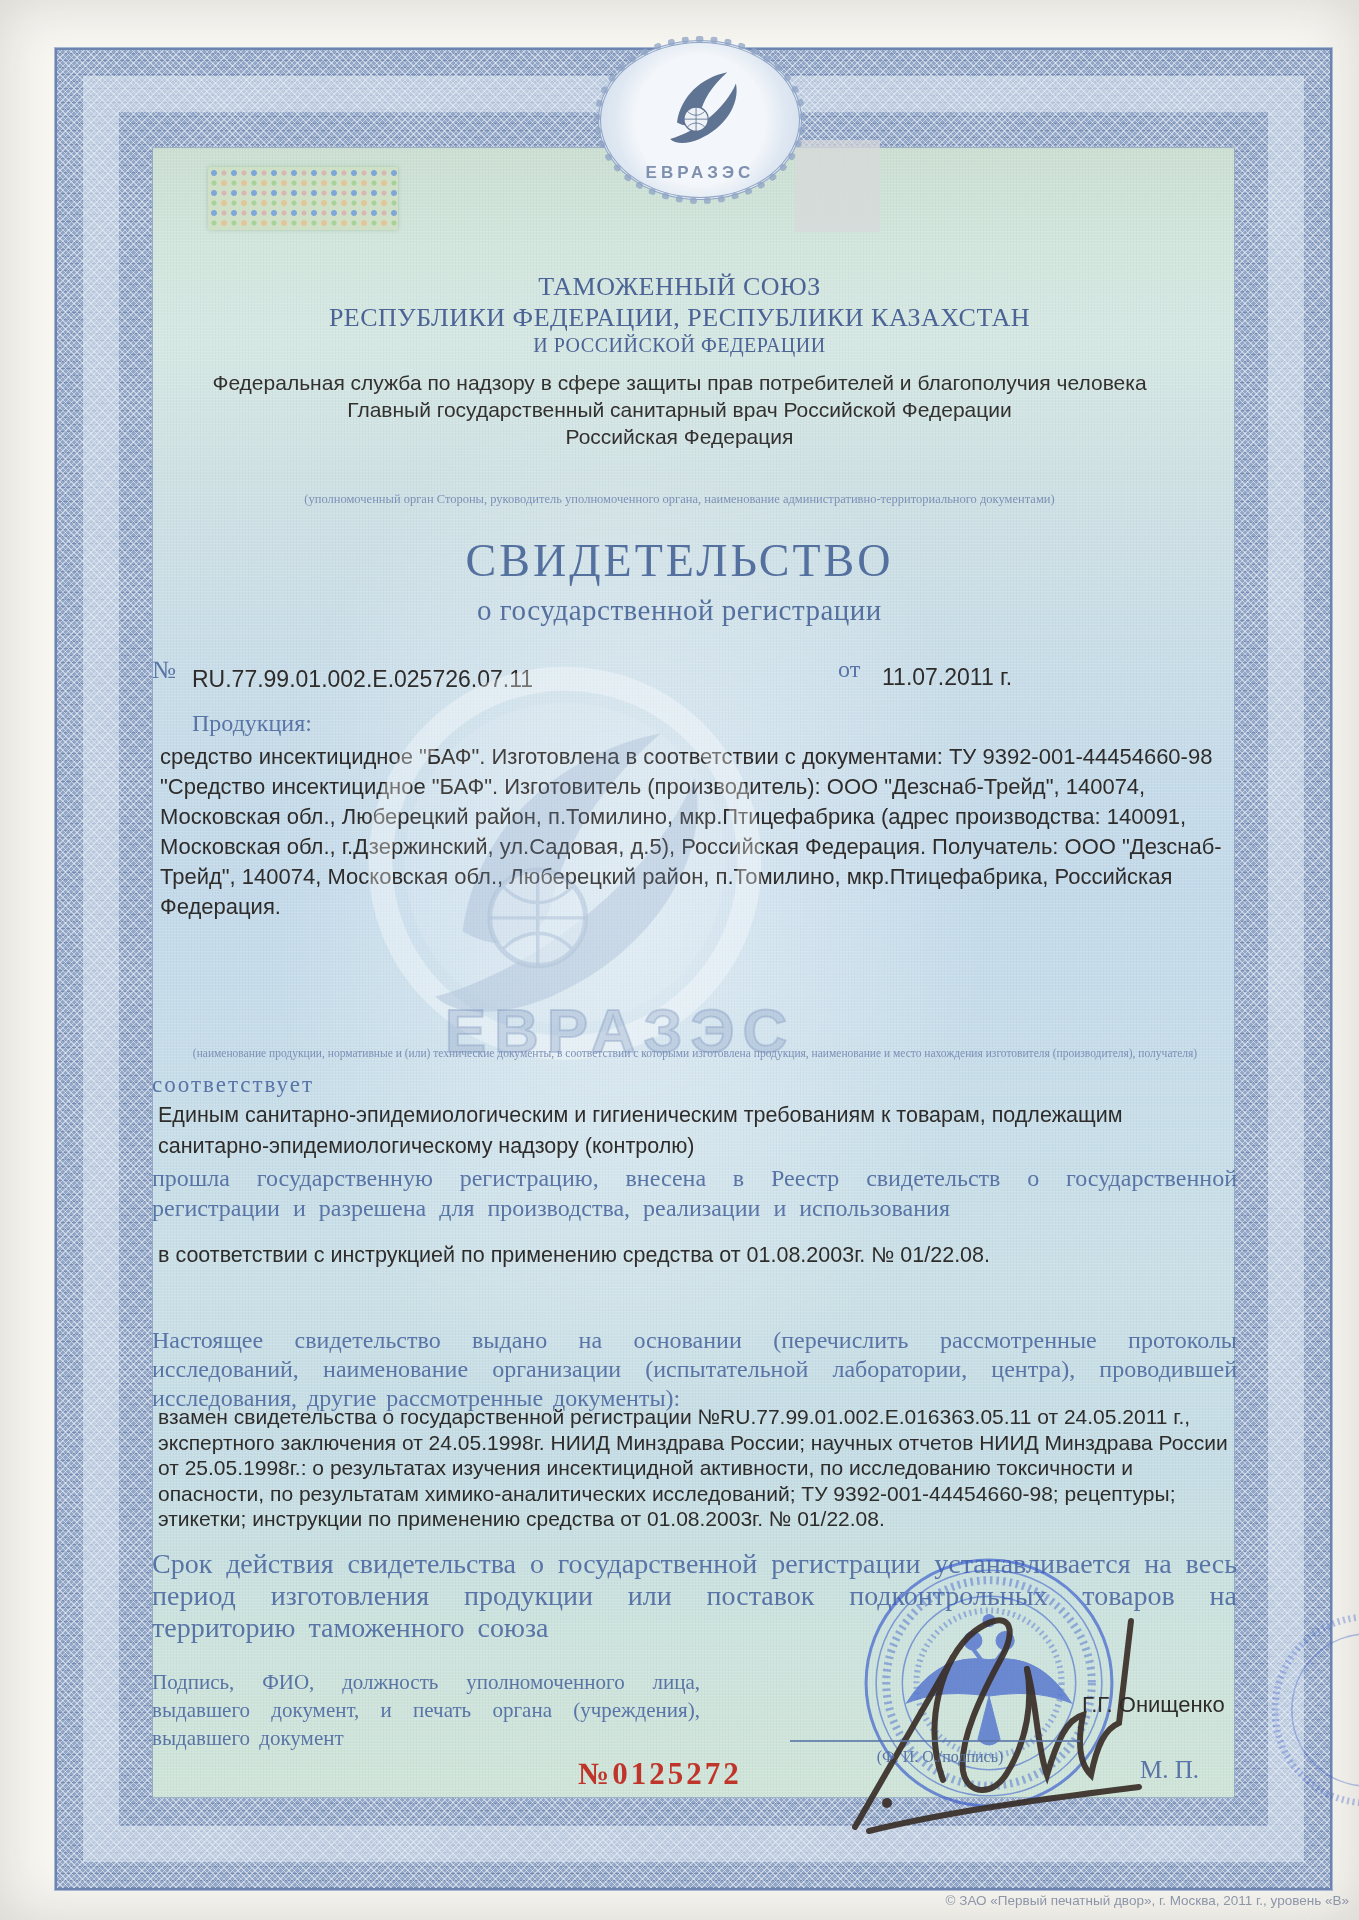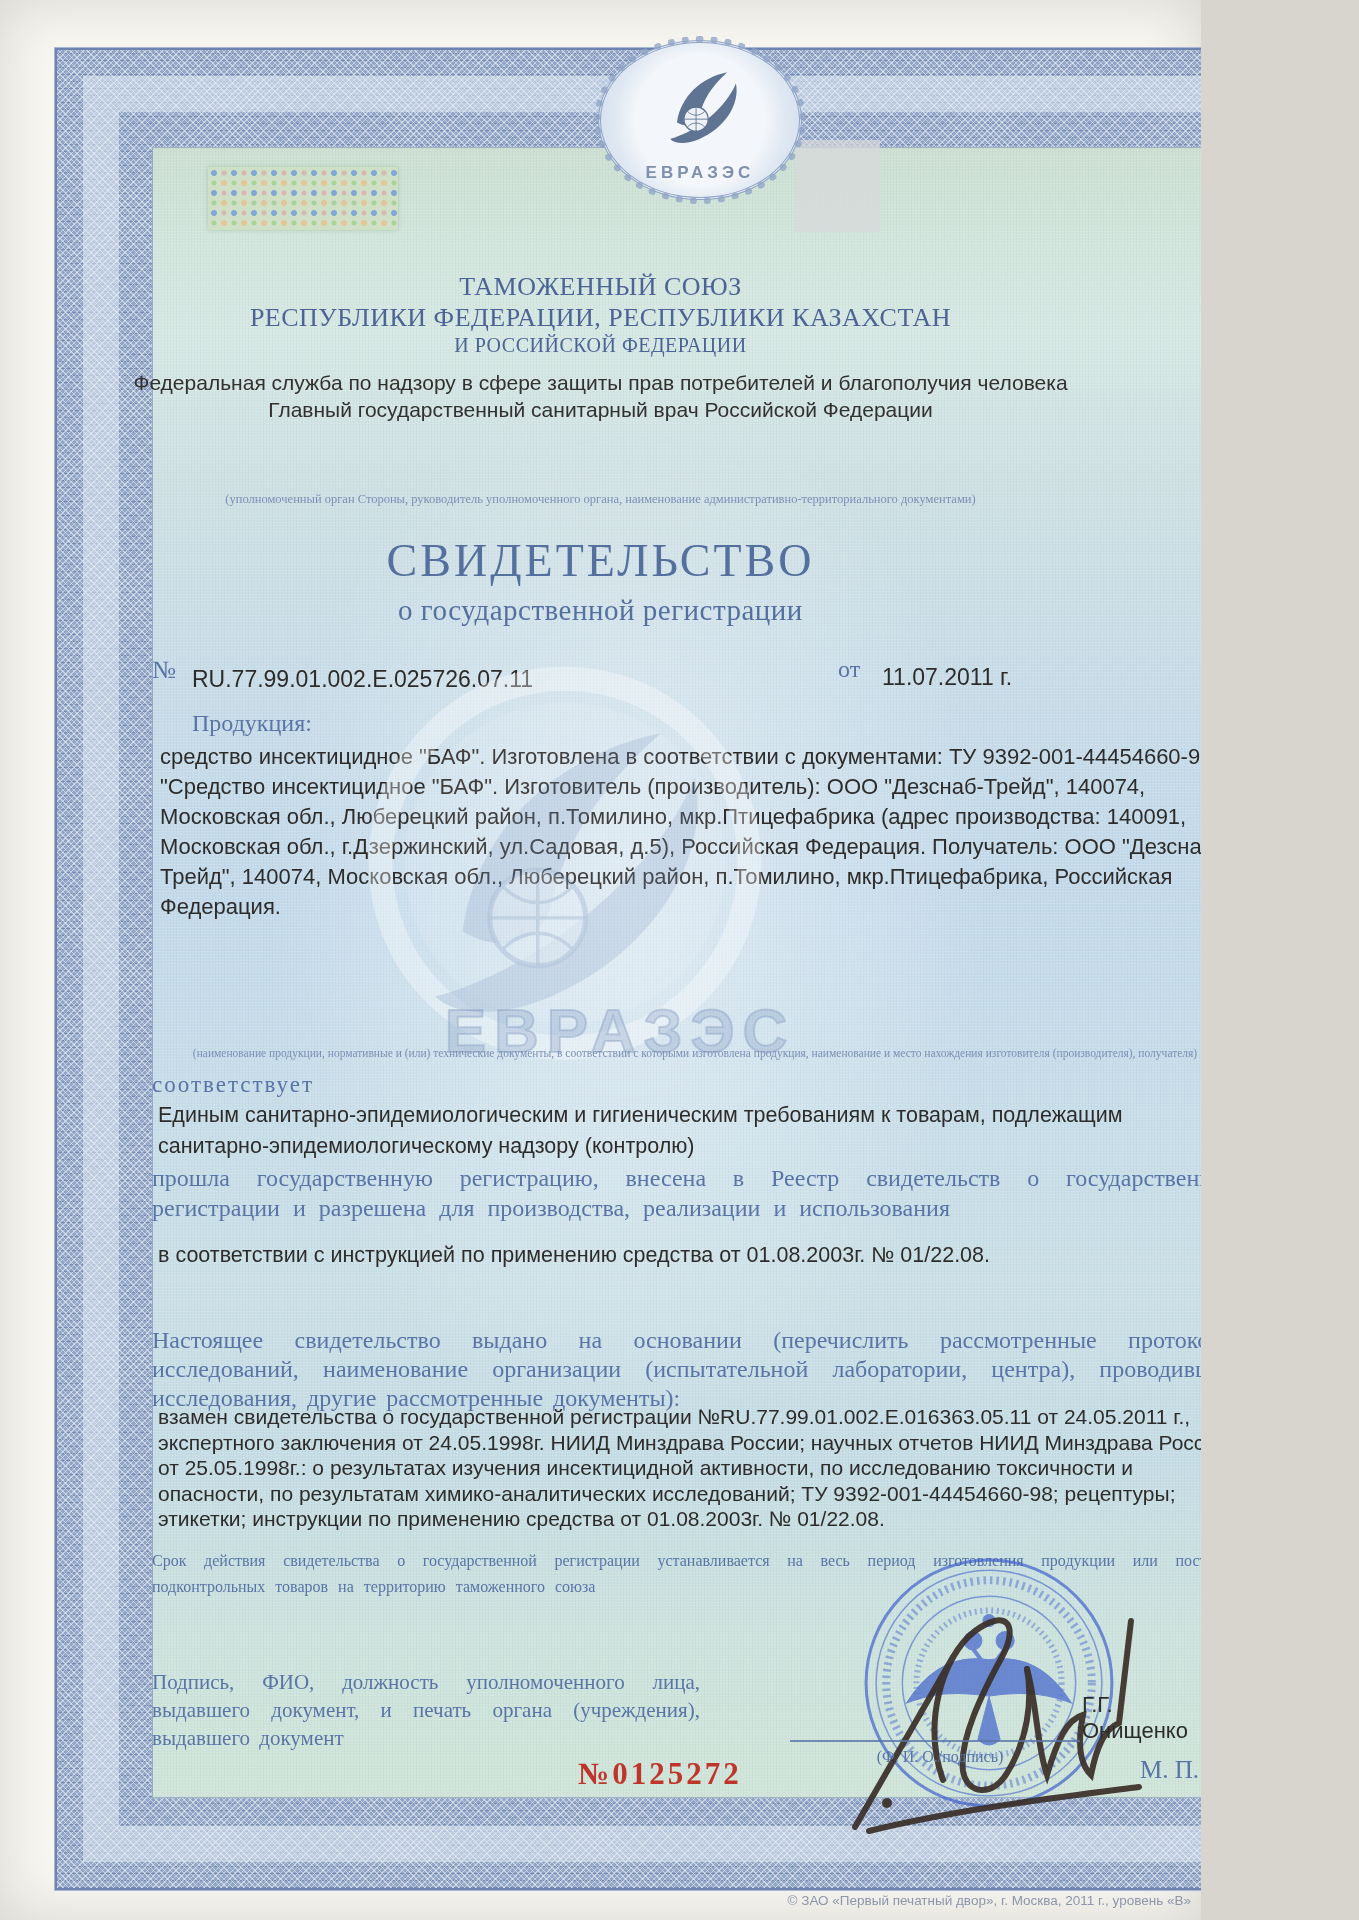--- a/index.html
+++ b/index.html
@@ -1,17 +1,17 @@
 <!DOCTYPE html>
 <html><head>
 <meta charset="utf-8">
 <style>
   * { margin:0; padding:0; box-sizing:border-box; }
   body { background:#d8d5cf; font-family:"Liberation Sans", sans-serif; }
-  .scan { position:relative; width:1201px; height:1920px; background:#eceae4; overflow:hidden; }
+  .scan { position:relative; width:1359px; height:1920px; background:#eceae4; overflow:hidden; }
   .paper { position:absolute; inset:0; background:#f9f7f2;
            box-shadow: inset 0 0 60px rgba(150,150,140,.35); }
   .abs { position:absolute; }
 
   
   .cert { position:absolute; left:55px; top:48px; width:1277px; height:1842px;
           background-color:#91a5c6;
           background-image:
             repeating-linear-gradient(45deg, rgba(255,255,255,.45) 0 1px, transparent 1px 4px),
             repeating-linear-gradient(-45deg, rgba(255,255,255,.45) 0 1px, transparent 1px 4px),
@@ -86,20 +86,21 @@
       <path d="M38,74 H66 M52,60 V88 M42,65 C48,71 56,71 62,65 M42,83 C48,77 56,77 62,83" fill="none" stroke="#5f7392" stroke-width="1"></path>
     </svg>
     <div class="logo-word">ЕВРАЗЭС</div>
   </div>
 
   <div class="abs hline serif" style="top:272px; font-size:26px;">ТАМОЖЕННЫЙ СОЮЗ</div>
   <div class="abs hline serif" style="top:303px; font-size:26px;">РЕСПУБЛИКИ ФЕДЕРАЦИИ, РЕСПУБЛИКИ КАЗАХСТАН</div>
   <div class="abs hline serif" style="top:334px; font-size:20px;">И РОССИЙСКОЙ ФЕДЕРАЦИИ</div>
   <div class="abs sline" style="top:371px; font-size:21px;">Федеральная служба по надзору в сфере защиты прав потребителей и благополучия человека</div>
   <div class="abs sline" style="top:398px; font-size:21px;">Главный государственный санитарный врач Российской Федерации</div>
+  <div class="abs sline" style="top:425px; font-size:21px;">Российская Федерация</div>
   <div class="abs capline serif" style="top:492px; font-size:12.5px;">(уполномоченный орган Стороны, руководитель уполномоченного органа, наименование административно-территориального документами)</div>
 
   <div class="abs hline serif" style="top:534px; font-size:46px; letter-spacing:3px; color:#54709f;">СВИДЕТЕЛЬСТВО</div>
   <div class="abs hline serif" style="top:594px; font-size:29px; color:#54709f;">о государственной регистрации</div>
 
   <div class="abs serif blue" style="left:152px; top:656px; font-size:25px;">№</div>
   <div class="abs dark" style="left:192px; top:666px; font-size:23px;">RU.77.99.01.002.Е.025726.07.11</div>
   <div class="abs serif blue" style="left:838px; top:656px; font-size:24px;">от</div>
   <div class="abs dark" style="left:882px; top:664px; font-size:23px;">11.07.2011 г.</div>
 
@@ -119,21 +120,21 @@
   <div class="abs capline serif" style="left:150px; top:1047px; width:1090px; font-size:11.5px;">(наименование продукции, нормативные и (или) технические документы, в соответствии с которыми изготовлена продукция, наименование и место нахождения изготовителя (производителя), получателя)</div>
   <div class="abs serif blue" style="left:152px; top:1072px; font-size:23px; letter-spacing:2px;">соответствует</div>
   <div class="abs dark" style="left:158px; top:1100px; width:1080px; font-size:21.5px; line-height:31px;">Единым санитарно-эпидемиологическим и гигиеническим требованиям к товарам, подлежащим санитарно-эпидемиологическому надзору (контролю)</div>
 
   <div class="abs serif blue just" style="left:152px; top:1163px; width:1085px; font-size:24px; line-height:30px; word-spacing:7px;">прошла государственную регистрацию, внесена в Реестр свидетельств о государственной регистрации и разрешена для производства, реализации и использования</div>
   <div class="abs dark" style="left:158px; top:1243px; font-size:21.5px;">в соответствии с инструкцией по применению средства от 01.08.2003г. № 01/22.08.</div>
 
   <div class="abs serif blue just" style="left:152px; top:1326px; width:1085px; font-size:24px; line-height:29px; word-spacing:4px;">Настоящее свидетельство выдано на основании (перечислить рассмотренные протоколы исследований, наименование организации (испытательной лаборатории, центра), проводившей исследования, другие рассмотренные документы):</div>
   <div class="abs dark" style="left:158px; top:1404px; width:1082px; font-size:21px; line-height:25.5px;">взамен свидетельства о государственной регистрации №RU.77.99.01.002.Е.016363.05.11 от 24.05.2011 г., экспертного заключения от 24.05.1998г. НИИД Минздрава России; научных отчетов НИИД Минздрава России от 25.05.1998г.: о результатах изучения инсектицидной активности, по исследованию токсичности и опасности, по результатам химико-аналитических исследований; ТУ 9392-001-44454660-98; рецептуры; этикетки; инструкции по применению средства от 01.08.2003г. № 01/22.08.</div>
 
-  <div class="abs serif blue just" style="left:152px; top:1548px; width:1085px; font-size:16px; line-height:26px; word-spacing:6px;font-family:Liberation Serif, serif;">Срок действия свидетельства о государственной регистрации устанавливается на весь период изготовления продукции или поставок подконтрольных товаров на территорию таможенного союза</div>
+  <div class="abs serif blue just" style="left:152px; top:1548px; width:1085px; font-size:28px; line-height:32px; word-spacing:6px;font-family:Liberation Serif, serif;">Срок действия свидетельства о государственной регистрации устанавливается на весь период изготовления продукции или поставок подконтрольных товаров на территорию таможенного союза</div>
 
   <div class="abs serif blue just" style="left:152px; top:1668px; width:548px; font-size:21px; line-height:28px; word-spacing:4px;">Подпись, ФИО, должность уполномоченного лица, выдавшего документ, и печать органа (учреждения), выдавшего документ</div>
 
   <svg class="abs stamp" style="left:858px; top:1552px; width:262px; height:262px;" viewBox="0 0 260 260">
     <circle cx="130" cy="130" r="122" fill="none" stroke="#3c5ecb" stroke-width="3" opacity=".85"></circle>
     <circle cx="130" cy="130" r="112" fill="none" stroke="#3c5ecb" stroke-width="1.5" opacity=".7"></circle>
     <circle cx="130" cy="130" r="102" fill="none" stroke="#3c5ecb" stroke-width="8" stroke-dasharray="2.5 4" opacity=".55"></circle>
     <circle cx="130" cy="130" r="86" fill="none" stroke="#3c5ecb" stroke-width="1.5" opacity=".7"></circle>
     <circle cx="130" cy="130" r="72" fill="none" stroke="#3c5ecb" stroke-width="6" stroke-dasharray="2 3.5" opacity=".5"></circle>
     <g stroke="#3c5ecb" fill="#3c5ecb" opacity=".85">

